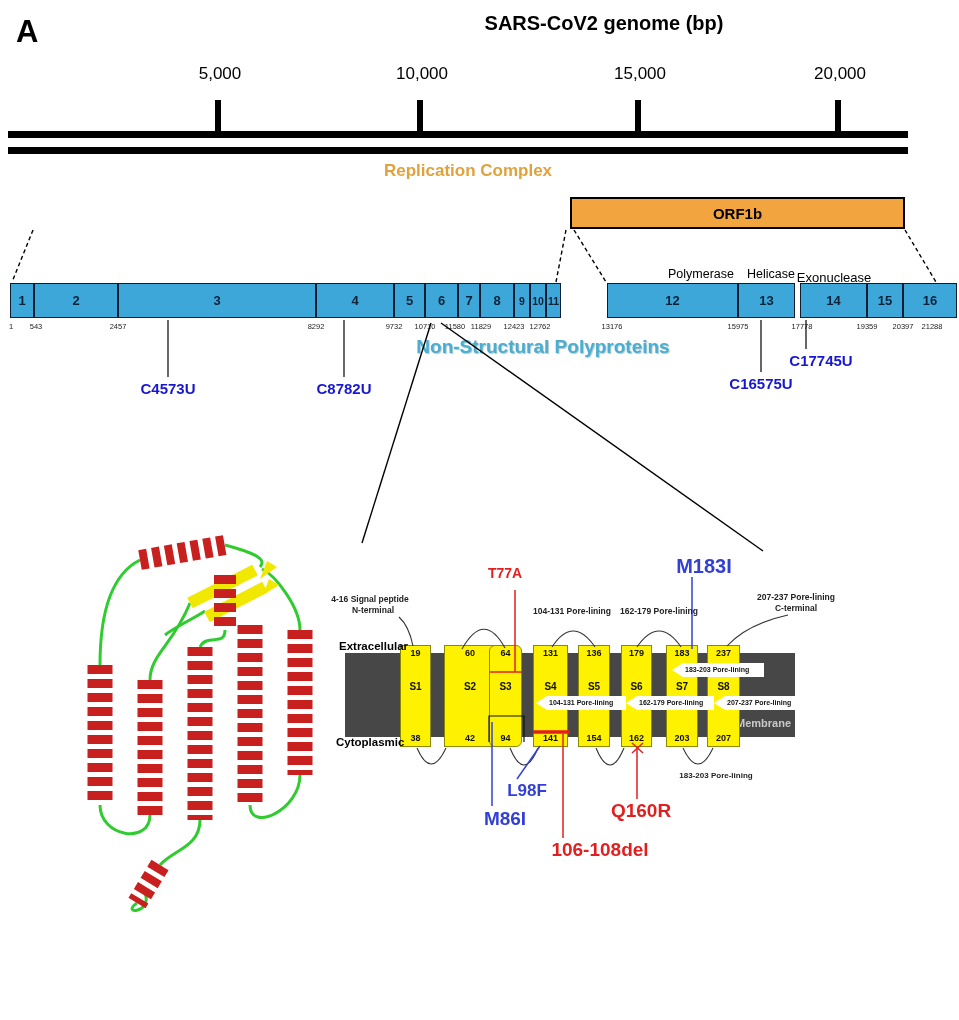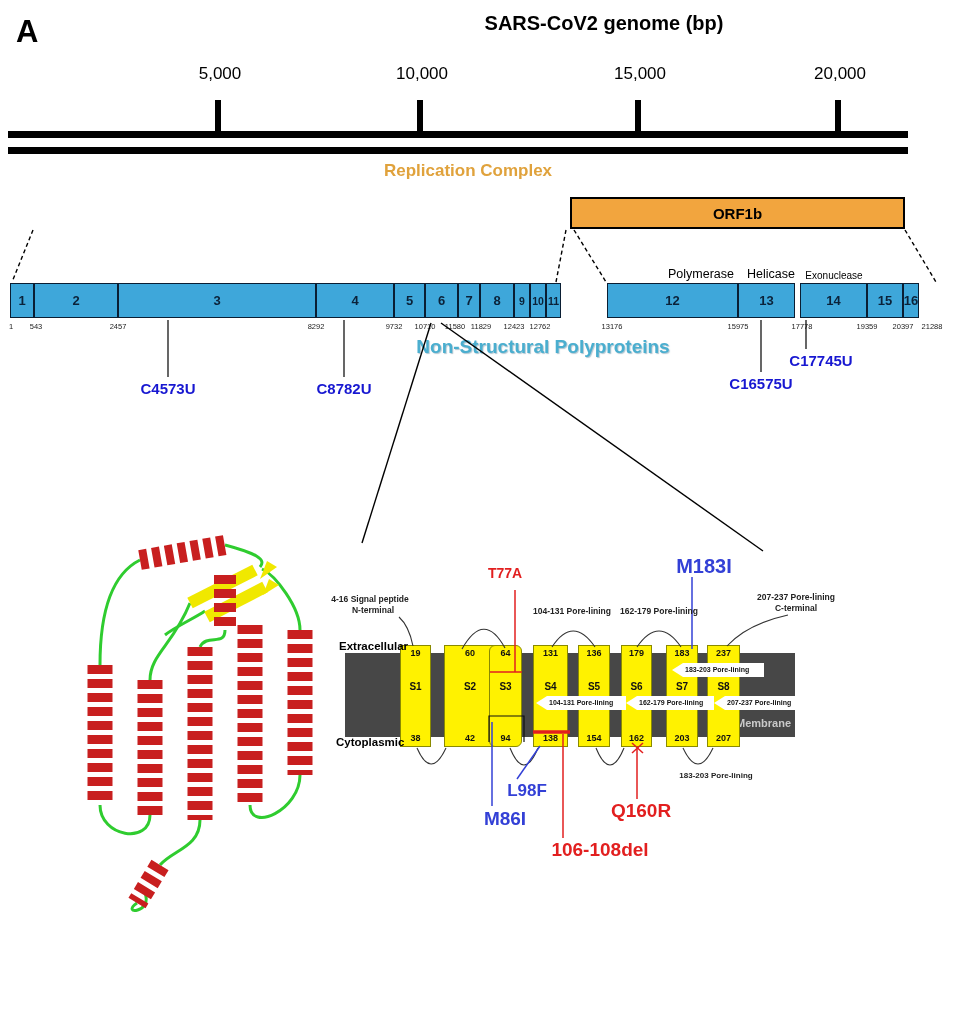--- a/index.html
+++ b/index.html
@@ -52,21 +52,21 @@
   <div class="gbar" style="top:131px;"></div>
   <div class="gbar" style="top:147px;"></div>
 
   <div class="t bold ctr" style="left:468px; top:161px; font-size:17px; color:#E0A23C;">Replication Complex</div>
   <div class="orfbox" style="left:570px; width:335px;">
     <span>ORF1b</span>
   </div>
 
   <div class="t bold ctr" style="left:701px; top:267px; font-size:12.5px; font-weight:normal;">Polymerase</div>
   <div class="t bold ctr" style="left:771px; top:267px; font-size:12.5px; font-weight:normal;">Helicase</div>
-  <div class="t ctr" style="left:834px; top:270px; font-size:10px;">Exonuclease</div>
+  <div class="t ctr" style="left:834px; top:270px; font-size:13px;">Exonuclease</div>
 
   <div class="nsp" style="left:10px;  width:24px;">
       <span>1</span>
     </div>
   <div class="nsp" style="left:34px;  width:84px;">
       <span>2</span>
     </div>
   <div class="nsp" style="left:118px; width:198px;">
       <span>3</span>
     </div>
@@ -100,21 +100,21 @@
     </div>
   <div class="nsp" style="left:738px; width:57px;">
       <span>13</span>
     </div>
   <div class="nsp" style="left:800px; width:67px;">
       <span>14</span>
     </div>
   <div class="nsp" style="left:867px; width:36px;">
       <span>15</span>
     </div>
-  <div class="nsp" style="left:903px; width:16px;">
+  <div class="nsp" style="left:903px; width:54px;">
       <span>16</span>
     </div>
 
   <div class="coord" style="left:11px;">1</div>
   <div class="coord" style="left:36px;">543</div>
   <div class="coord" style="left:118px;">2457</div>
   <div class="coord" style="left:316px;">8292</div>
   <div class="coord" style="left:394px;">9732</div>
   <div class="coord" style="left:425px;">10710</div>
   <div class="coord" style="left:455px;">11580</div>
@@ -182,21 +182,21 @@
     <div class="n2">42</div>
   </div>
   <div class="seg" style="left:489px; width:33px;border-radius:6px;">
     <div class="n1">64</div>
     <div class="nm">S3</div>
     <div class="n2">94</div>
   </div>
   <div class="seg" style="left:533px; width:35px;">
     <div class="n1">131</div>
     <div class="nm">S4</div>
-    <div class="n2">138</div>
+    <div class="n2">141</div>
   </div>
   <div class="seg" style="left:578px; width:32px;">
     <div class="n1">136</div>
     <div class="nm">S5</div>
     <div class="n2">154</div>
   </div>
   <div class="seg" style="left:621px; width:31px;">
     <div class="n1">179</div>
     <div class="nm">S6</div>
     <div class="n2">162</div>

